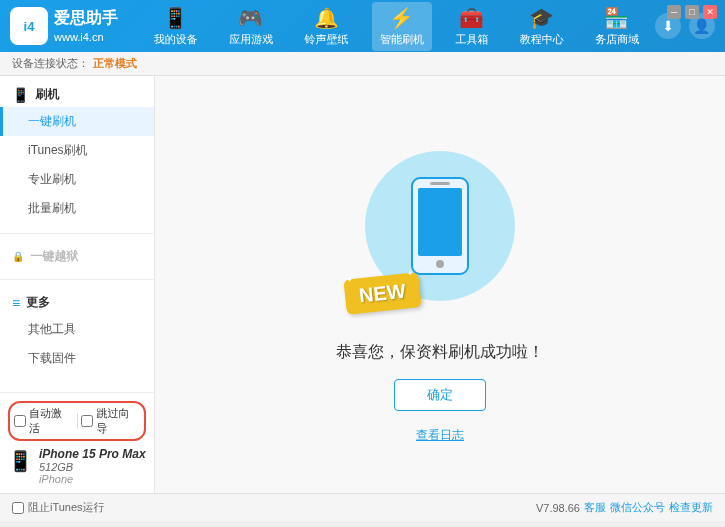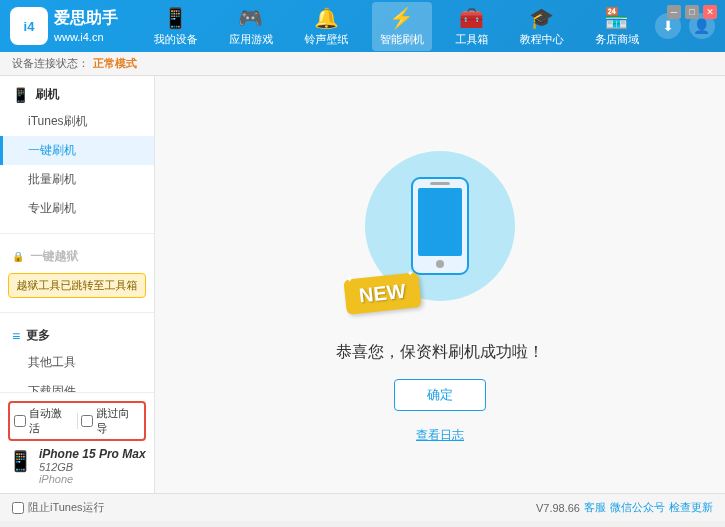--- a/index.html
+++ b/index.html
@@ -43,21 +43,21 @@
     .sidebar-item { padding: 6px 12px 6px 28px; color: #555; cursor: pointer; font-size: 12px; }
     .sidebar-item.active { background: #e8f4ff; color: #1a9fe8; border-left: 3px solid #1a9fe8; padding-left: 25px; }
     .lock-icon { font-size: 10px; color: #bbb; }
 
     .sidebar-notice { margin: 4px 8px; background: #fff3cd; border: 1px solid #ffc107; border-radius: 4px; padding: 4px 6px; font-size: 11px; color: #856404; text-align: center; line-height: 1.4; }
 
     .sidebar-divider { height: 1px; background: #eee; margin: 4px 0; }
 
     
     .sidebar-bottom { border-top: 1px solid #eee; padding: 8px; }
-    .auto-options { display: flex; align-items: center; gap: 4px; margin-bottom: 6px; border: 2px solid #e74c3c; border-radius: 4px; padding: 3px 4px; }
+    .auto-options { display: flex; align-items: center; gap: 4px; margin-bottom: 6px; border: 2px solid #e74c3c; border-radius: 12px; padding: 3px 4px; }
     .checkbox-item { display: flex; align-items: center; gap: 3px; font-size: 11px; color: #333; cursor: pointer; }
     .checkbox-item input { width: 12px; height: 12px; }
     .divider-v { width: 1px; height: 16px; background: #ddd; }
     .device-info { display: flex; align-items: flex-start; gap: 6px; }
     .device-icon { font-size: 20px; color: #1a9fe8; margin-top: 2px; }
     .device-details { font-size: 11px; font-style: italic; }
     .device-name { font-weight: bold; color: #333; font-size: 12px; }
     .device-storage { color: #666; }
     .device-type { color: #999; }
 
@@ -150,43 +150,40 @@
   <div class="main-layout">
 
     <div class="sidebar">
       <div class="sidebar-content">
 
         <div class="sidebar-section">
           <div class="sidebar-group-header">
             <span class="sidebar-group-icon">📱</span>
             <span>刷机</span>
           </div>
-          <div class="sidebar-item">
-            <span>iTunes刷机</span>
-          </div>
           <div class="sidebar-item active">
             <span>一键刷机</span>
           </div>
           <div class="sidebar-item">
+            <span>iTunes刷机</span>
+          </div>
+          <div class="sidebar-item">
+            <span>专业刷机</span>
+          </div>
+          <div class="sidebar-item">
             <span>批量刷机</span>
-          </div>
-          <div class="sidebar-item">
-            <span>专业刷机</span>
           </div>
         </div>
 
         <div class="sidebar-divider"></div>
 
         <div class="sidebar-section">
           <div class="sidebar-group-header">
             <span class="sidebar-group-icon lock-icon">🔒</span>
             <span style="color:#bbb;">一键越狱</span>
-          </div>
-          <div class="sidebar-notice">
-            <span>越狱工具已跳转至工具箱</span>
           </div>
         </div>
 
         <div class="sidebar-divider"></div>
 
         <div class="sidebar-section">
           <div class="sidebar-group-header">
             <span class="sidebar-group-icon">≡</span>
             <span>更多</span>
           </div>

